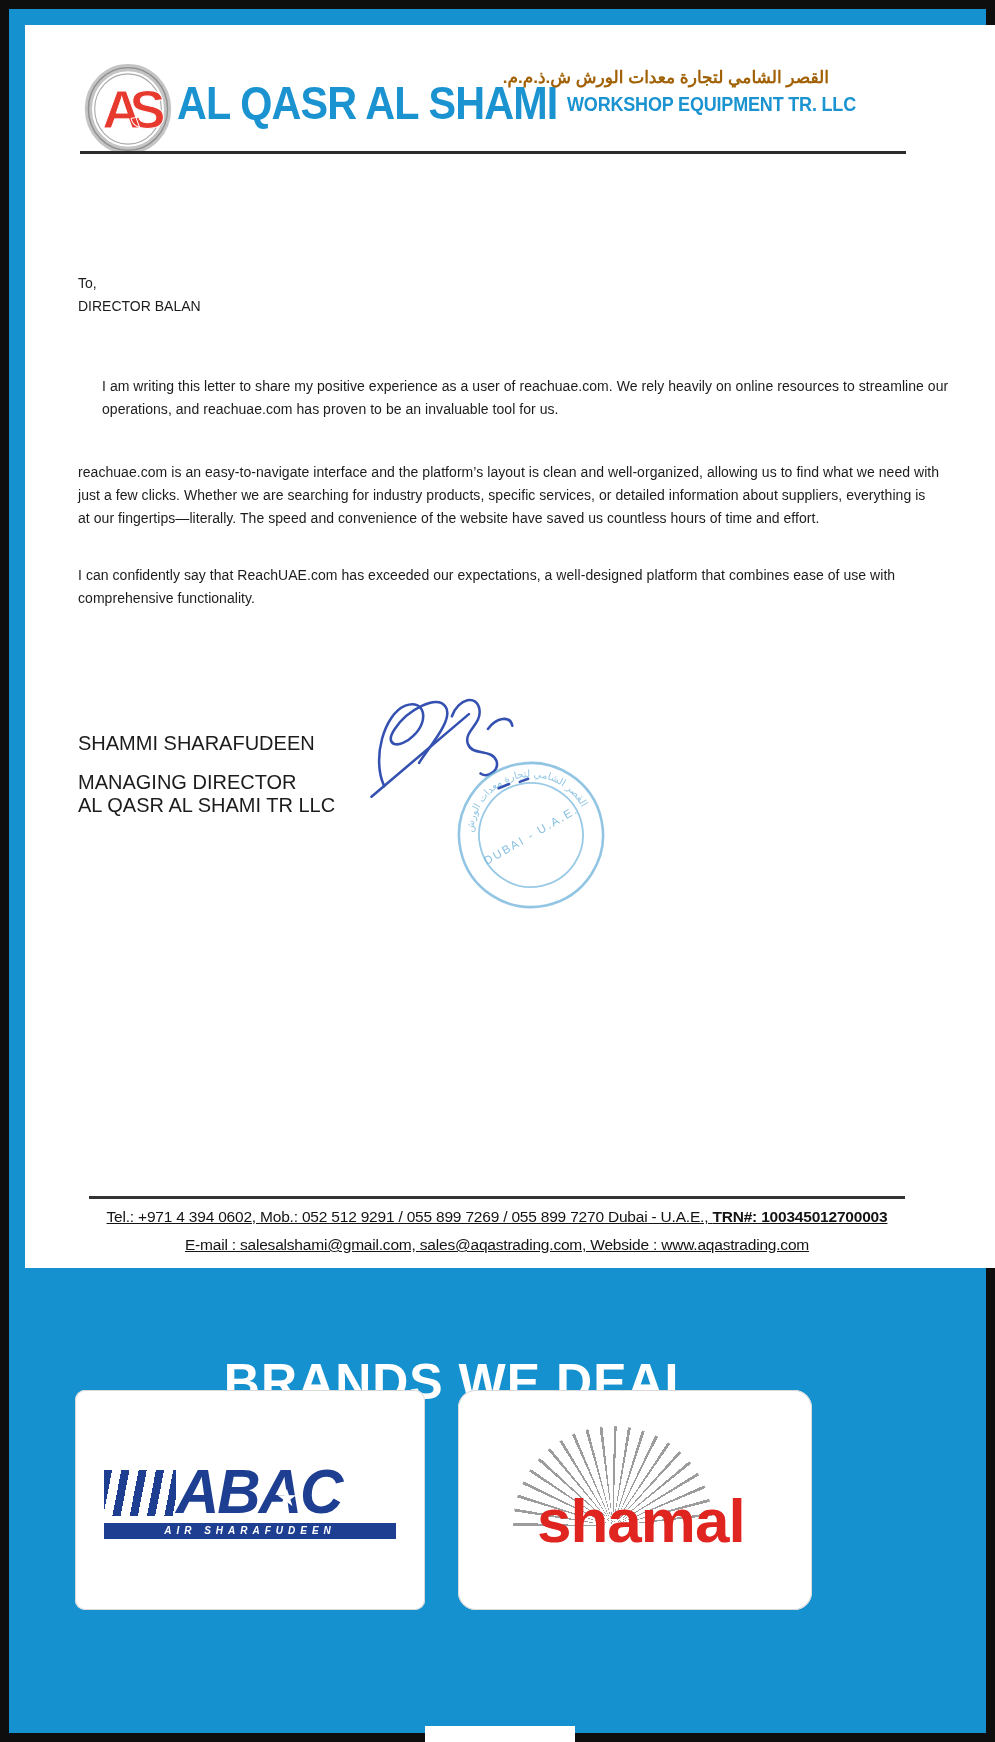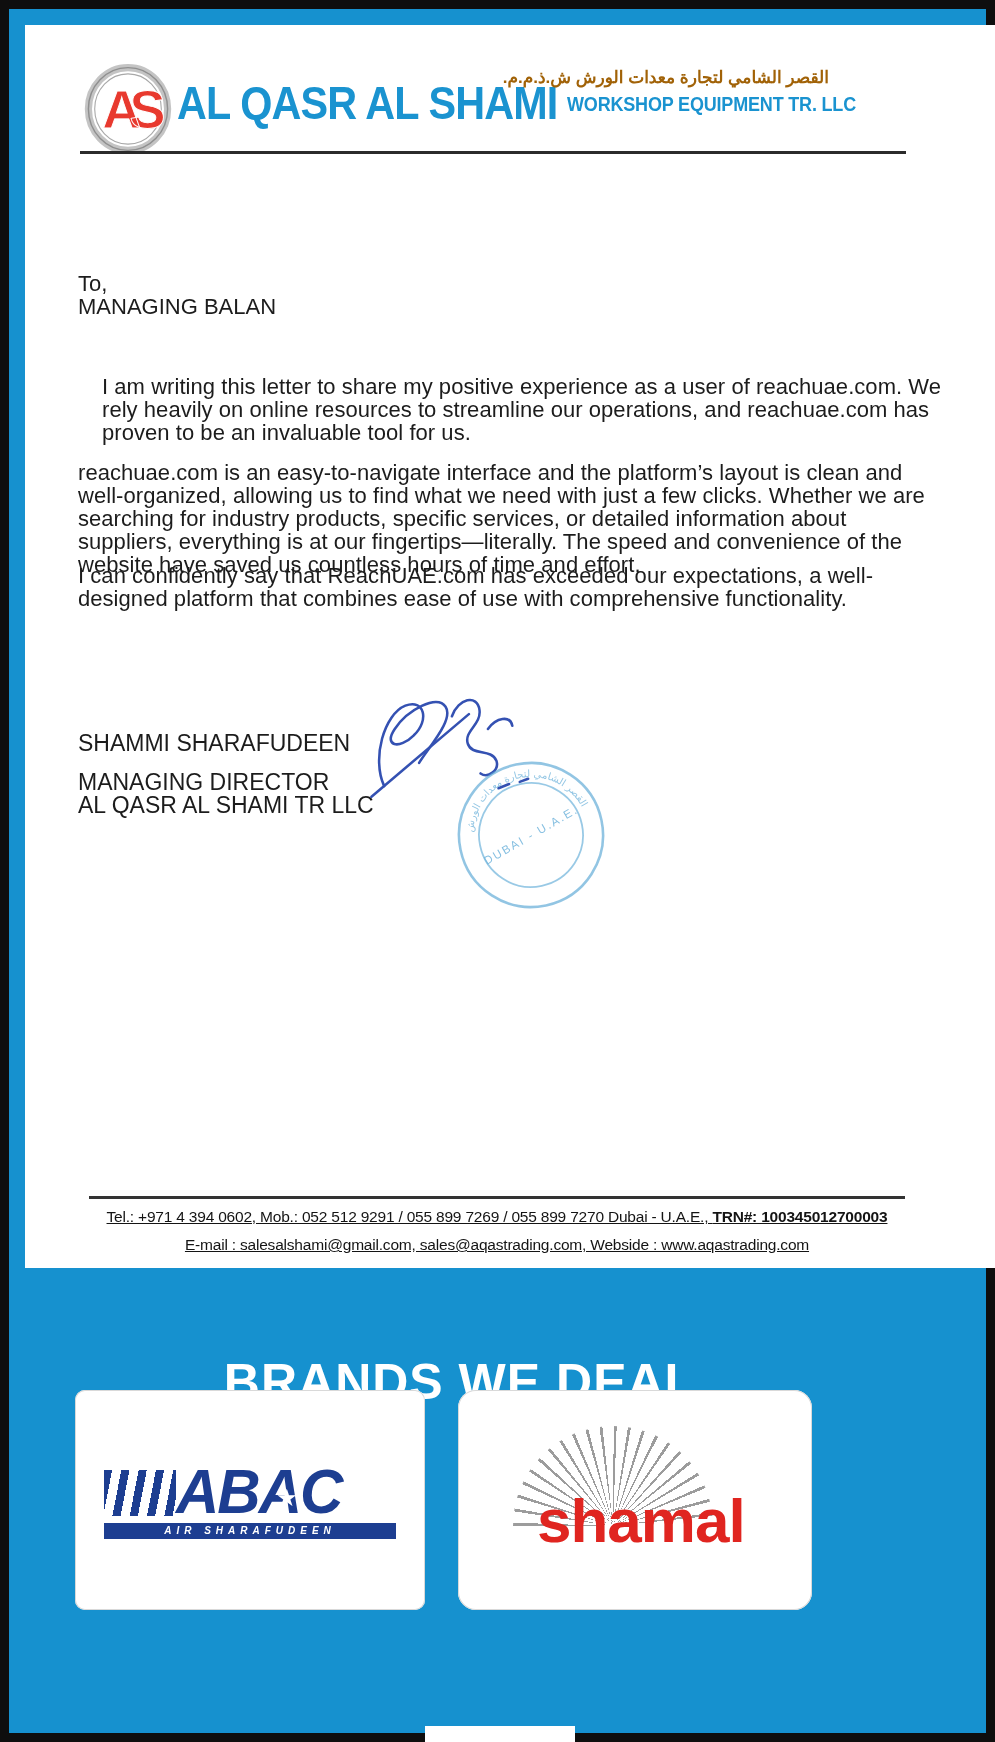--- a/index.html
+++ b/index.html
@@ -10,28 +10,28 @@
 
   
   .logo{position:absolute;left:58px;top:38px;width:90px;height:92px;}
   .company-name{position:absolute;left:152px;top:50px;font-size:47px;font-weight:700;color:#1a93d0;letter-spacing:-1px;transform:scaleX(.88);transform-origin:left center;white-space:nowrap;}
   .brand-right{position:absolute;left:542px;top:42px;width:262px;}
   .arabic-name{direction:rtl;font-size:17px;font-weight:700;color:#a16207;white-space:nowrap;text-align:center;}
   .subtitle{margin-top:5px;font-size:20px;font-weight:700;color:#1a93d0;white-space:nowrap;transform:scaleX(.9);transform-origin:left center;letter-spacing:-0.2px;}
   .header-rule{position:absolute;left:55px;top:126px;width:826px;height:3px;background:#2b2b2b;}
 
   
-  .letter-text{color:#1c1c1c;font-size:22px;line-height:23px;}
+  .letter-text{color:#1c1c1c;font-size:14px;line-height:23px;}
   .salutation{position:absolute;left:53px;top:247px;}
   .para{position:absolute;left:53px;width:862px;letter-spacing:0.05px;}
   .p1{top:350px;margin-left:24px;}
   .p2{top:436px;}
   .p3{top:539px;}
 
-  .signatory{position:absolute;left:53px;top:707px;color:#1c1c1c;font-size:23px;line-height:23px;}
+  .signatory{position:absolute;left:53px;top:707px;color:#1c1c1c;font-size:20px;line-height:23px;}
   .signatory .name{margin-bottom:16px;}
 
   .signature{position:absolute;left:338px;top:658px;width:180px;height:130px;}
   .stamp{position:absolute;left:418px;top:722px;width:176px;height:176px;opacity:.82;transform:rotate(-12deg);}
 
   
   .footer-rule{position:absolute;left:64px;top:1171px;width:816px;height:3px;background:#333;}
   .footer-line{position:absolute;left:0;width:944px;text-align:center;color:#141414;text-decoration:underline;}
   .footer-line1{top:1183px;font-size:15.5px;letter-spacing:-0.2px;}
   .footer-line1 .trn{font-weight:700;}
@@ -77,21 +77,21 @@
       </div>
       <div class="company-name">AL QASR AL SHAMI</div>
       <div class="brand-right">
         <div class="arabic-name" dir="rtl">القصر الشامي لتجارة معدات الورش ش.ذ.م.م.</div>
         <div class="subtitle">WORKSHOP EQUIPMENT TR. LLC</div>
       </div>
       <div class="header-rule"></div>
 
       <div class="letter-text salutation">
         <div>To,</div>
-        <div>MANAGING BALAN</div>
+        <div>DIRECTOR BALAN</div>
       </div>
 
       <div class="letter-text para p1">I am writing this letter to share my positive experience as a user of reachuae.com. We rely heavily on online resources to streamline our operations, and reachuae.com has proven to be an invaluable tool for us.</div>
       <div class="letter-text para p2">reachuae.com is an easy-to-navigate interface and the platform’s layout is clean and well-organized, allowing us to find what we need with just a few clicks. Whether we are searching for industry products, specific services, or detailed information about suppliers, everything is at our fingertips—literally. The speed and convenience of the website have saved us countless hours of time and effort.</div>
       <div class="letter-text para p3">I can confidently say that ReachUAE.com has exceeded our expectations, a well-designed platform that combines ease of use with comprehensive functionality.</div>
 
       <div class="signatory">
         <div class="name">SHAMMI SHARAFUDEEN</div>
         <div>MANAGING DIRECTOR</div>
         <div>AL QASR AL SHAMI TR LLC</div>

